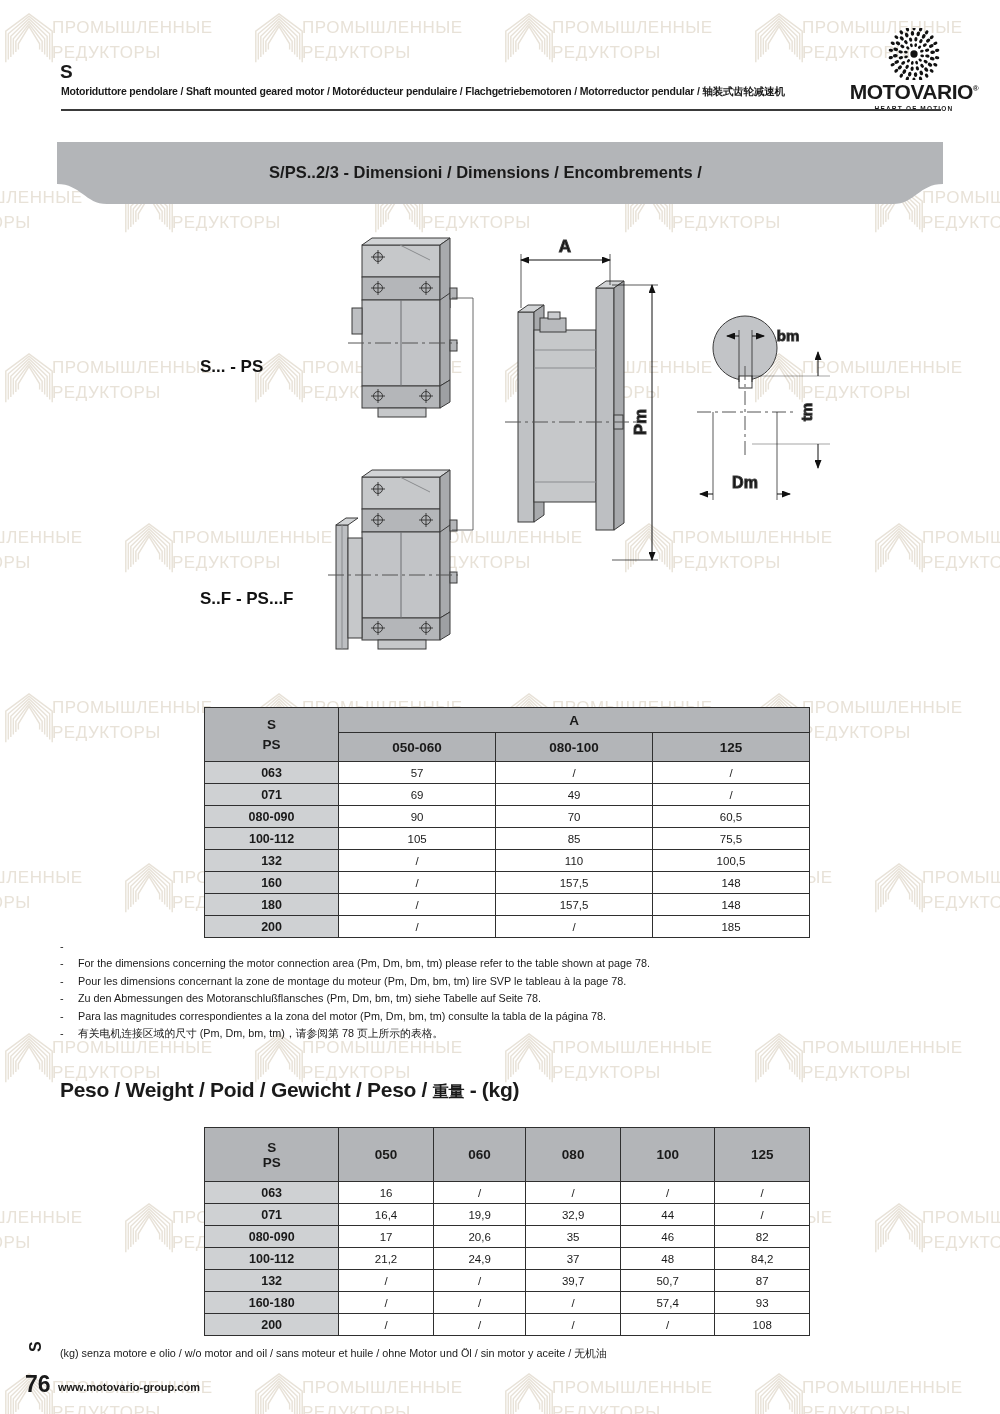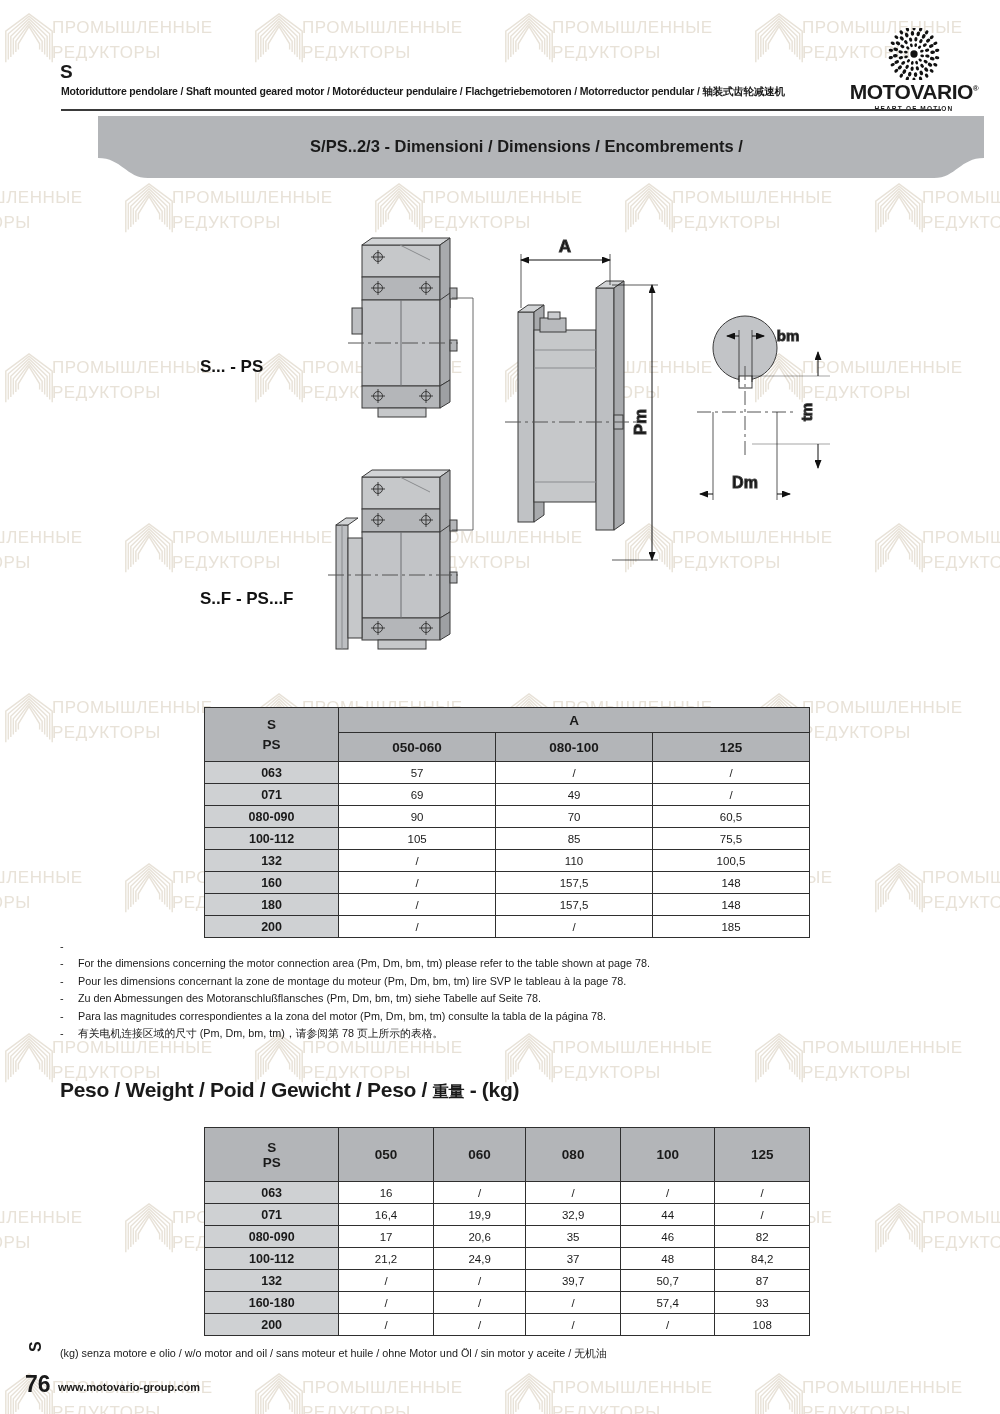--- a/index.html
+++ b/index.html
@@ -40,21 +40,21 @@
   #logo-name{
     font-size:21px;font-weight:bold;letter-spacing:-0.5px;
     line-height:1;margin-top:1px;
   }
   #logo-name sup{font-size:8px;vertical-align:super;}
   #logo-tag{font-size:6.5px;font-weight:bold;letter-spacing:1.2px;margin-top:3px;}
   #hdr-rule{
     position:absolute;left:61px;top:109px;width:880px;height:2px;background:#3a3a3a;
   }
   
-  #banner{position:absolute;left:57px;top:116px;width:857px;height:62px;margin-left:41px;}
+  #banner{position:absolute;left:57px;top:142px;width:857px;height:62px;}
   #banner-txt{
     position:absolute;inset:0;display:flex;flex-direction:column;
     align-items:center;justify-content:center;
     font-size:16.5px;font-weight:bold;line-height:1.32;text-align:center;
   }
   
   #drawing{position:absolute;left:0;top:200px;width:1000px;height:480px;}
   .lbl{font-family:"Liberation Sans",sans-serif;font-weight:bold;}
   
   table.dt{

